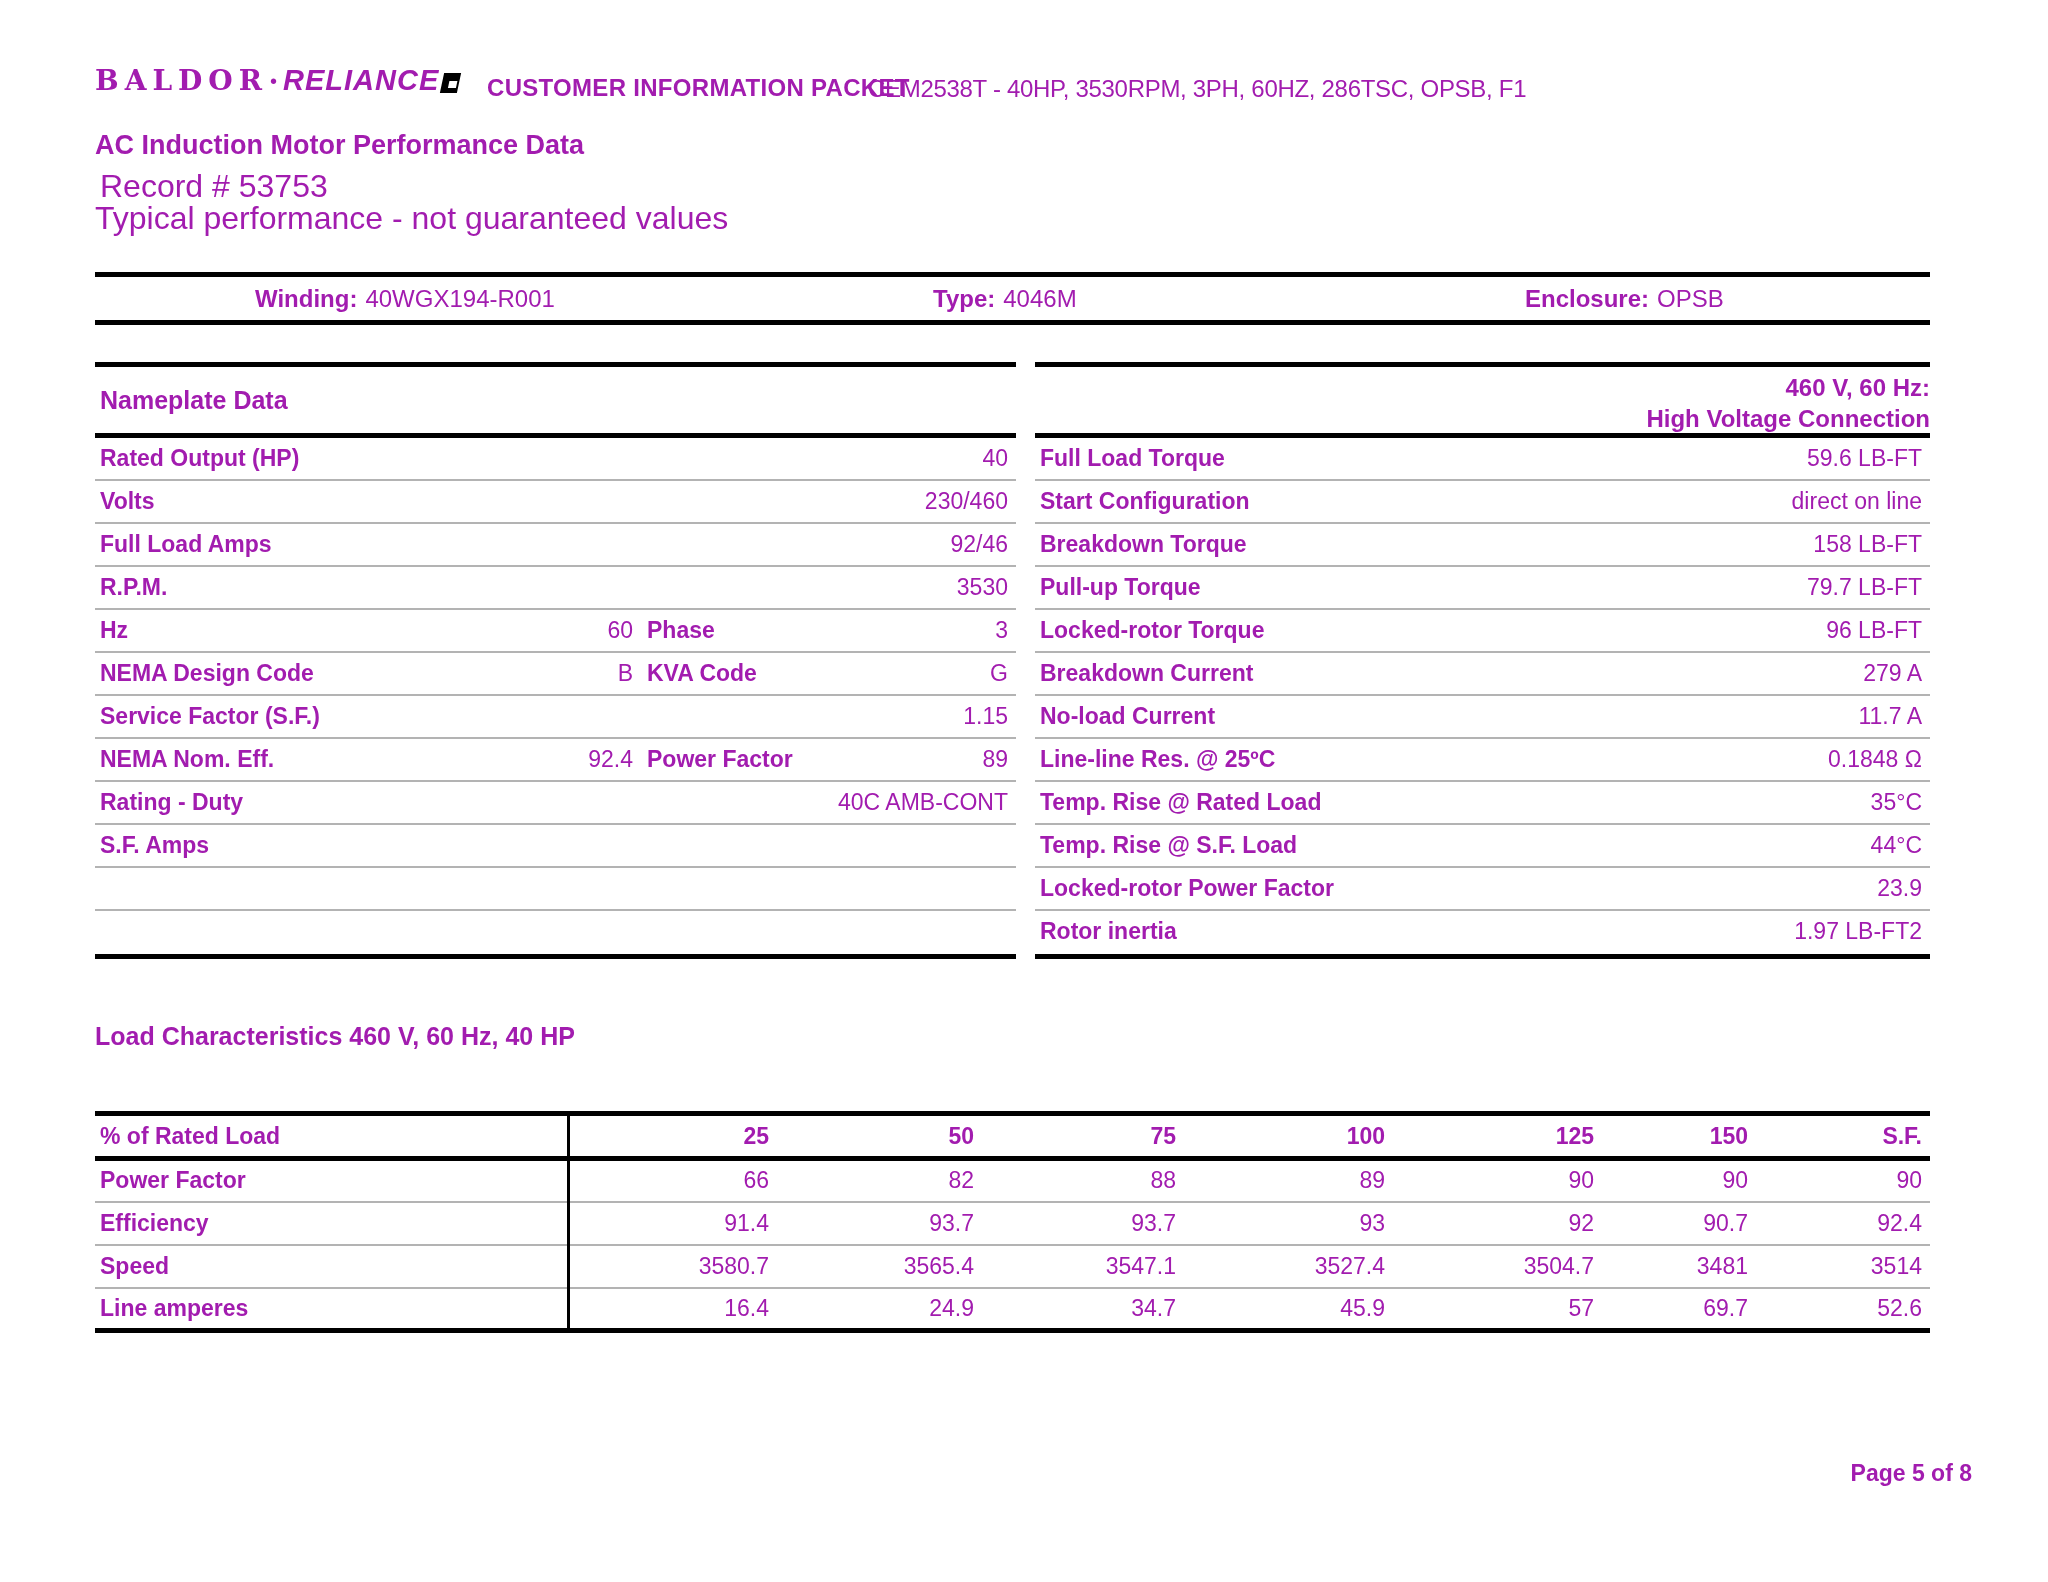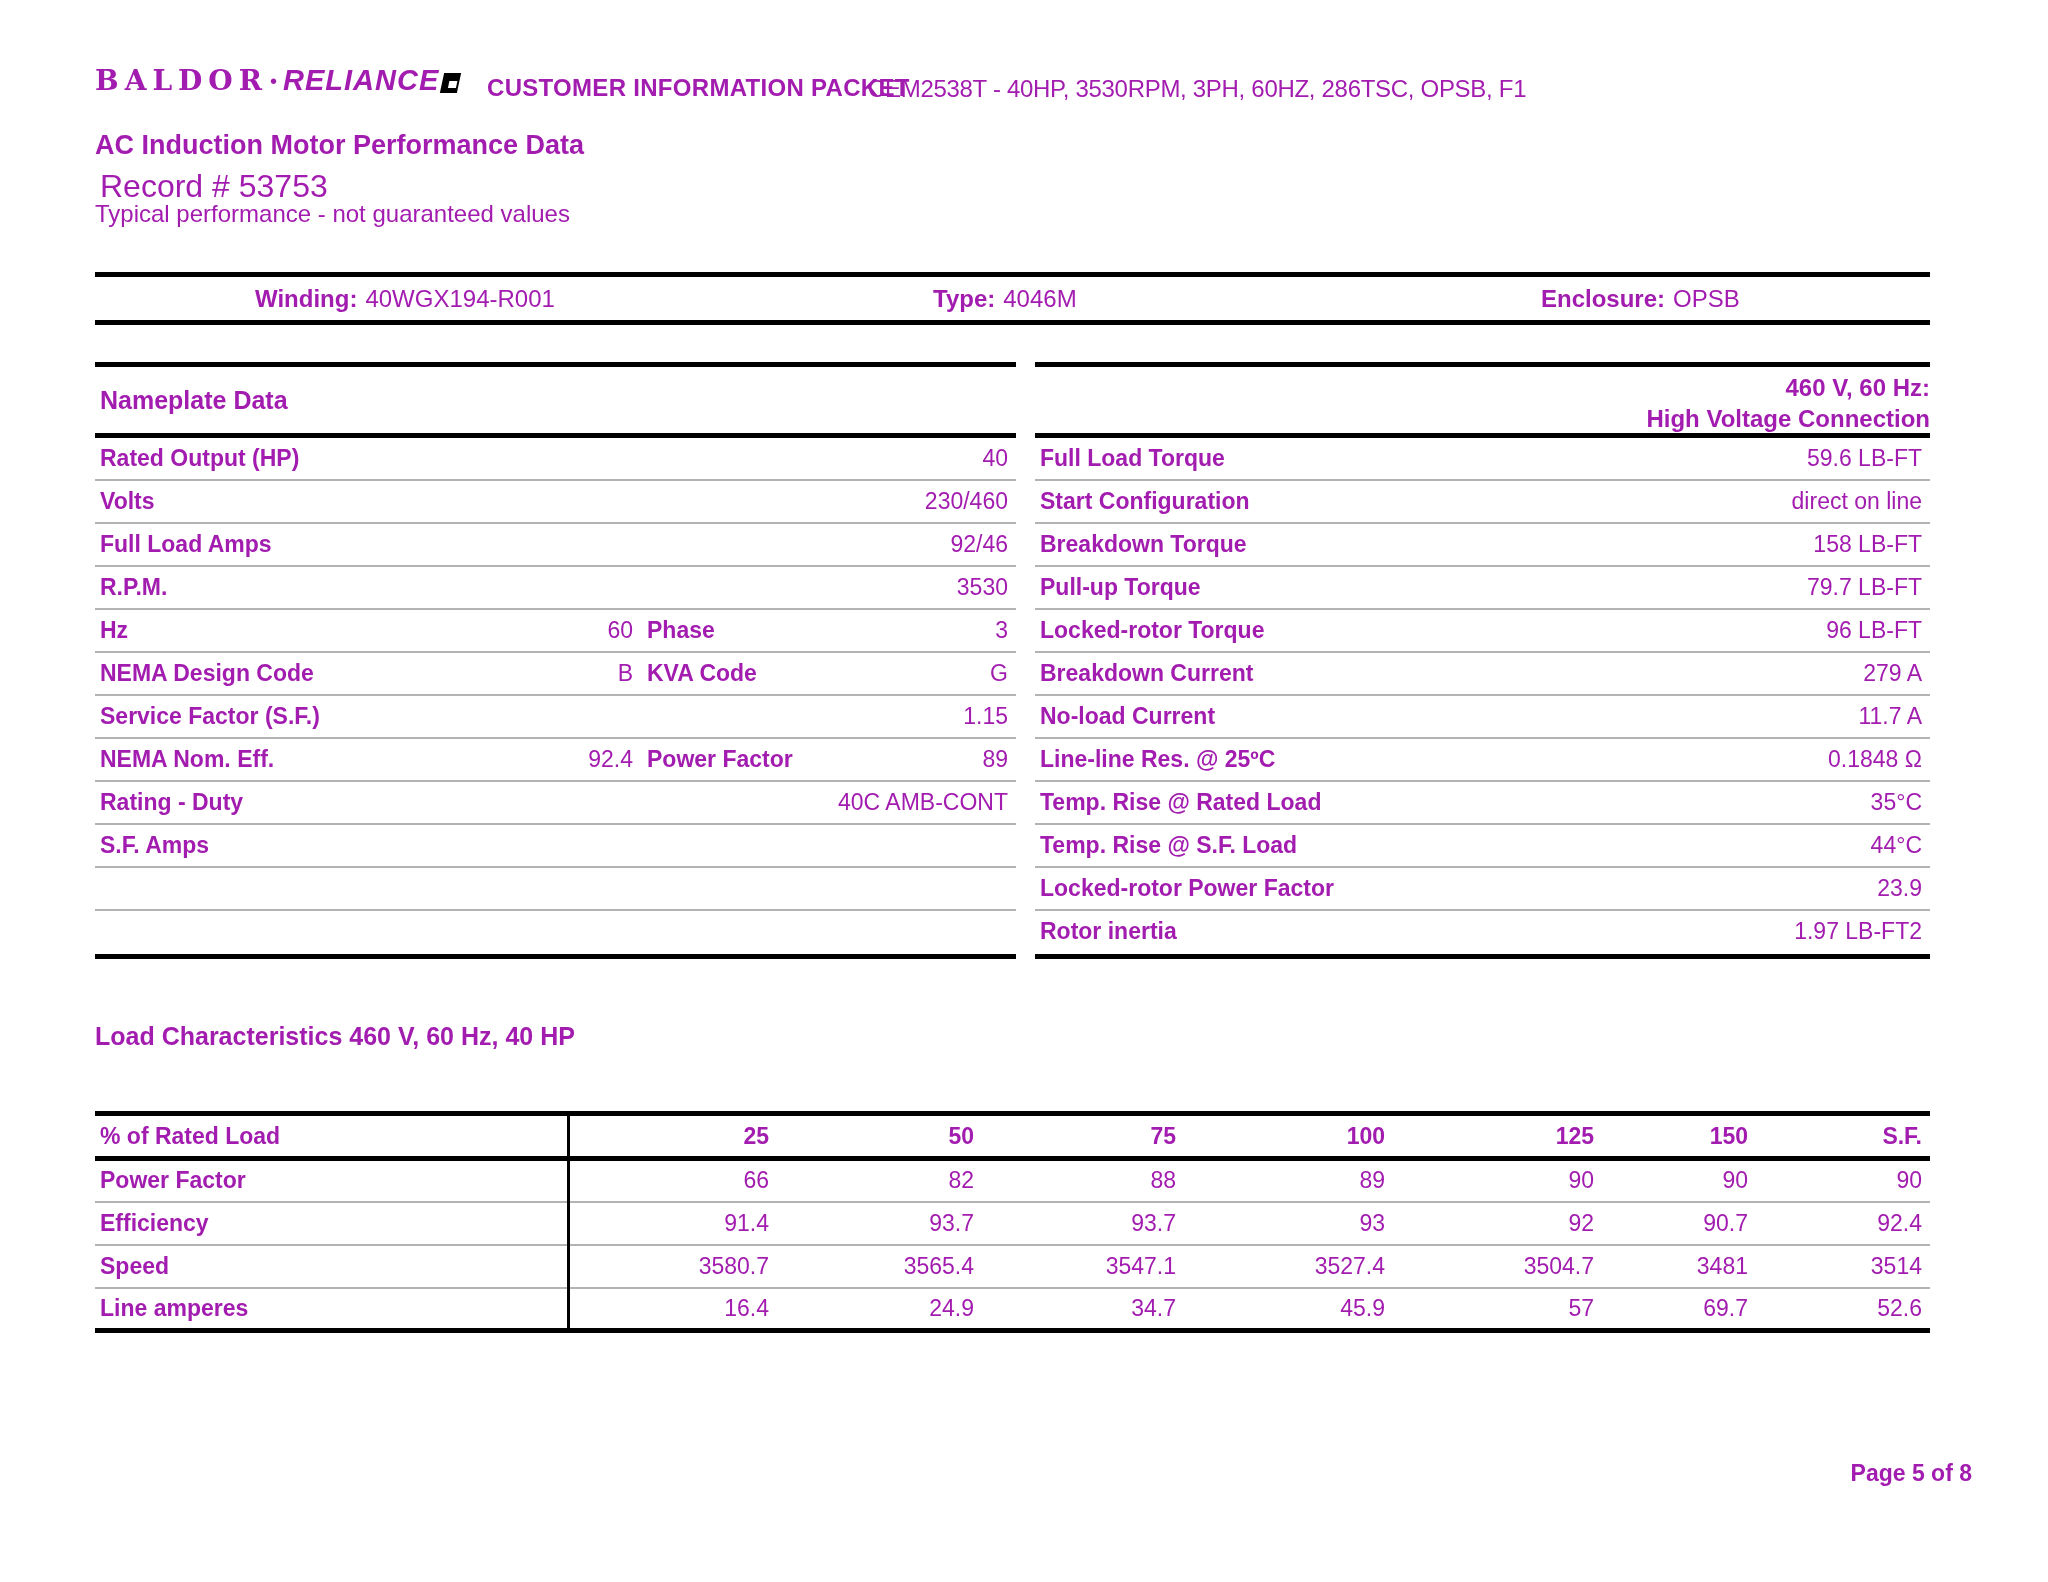--- a/index.html
+++ b/index.html
@@ -17,27 +17,27 @@
   .logo-reliance { font-weight:bold; font-style:italic; font-size:29px; letter-spacing:1px; }
   .logo-mark { display:inline-block; width:17px; height:20px; background:#000; transform:skewX(-12deg);
                margin-left:3px; position:relative; top:3px; }
   .logo-mark-notch { position:absolute; right:2px; top:8px; width:8px; height:7px; background:#fff; }
   .packet-title { left:487px; top:74px; font-weight:bold; font-size:24px; letter-spacing:.3px; white-space:nowrap; }
   .model-line { left:868px; top:75px; font-size:24px; letter-spacing:-.3px; white-space:nowrap; }
 
   
   .doc-title { left:95px; top:130px; font-weight:bold; font-size:27px; }
   .doc-record { left:100px; top:168px; font-size:32px; }
-  .doc-note { left:95px; top:200px; font-size:24px; }
+  .doc-note { left:95px; top:200px; font-size:32px; }
 
   
   .windbar { left:95px; top:272px; width:1835px; height:53px;
              border-top:5px solid #000; border-bottom:5px solid #000; }
   .windbar .seg { position:absolute; top:0; height:43px; line-height:43px; font-size:24px; white-space:nowrap; }
-  .windbar .s1 { left:160px; } .windbar .s2 { left:838px; } .windbar .s3 { left:1430px;margin-left:16px; }
+  .windbar .s1 { left:160px; } .windbar .s2 { left:838px; } .windbar .s3 { left:1430px; }
   .windbar .seg .lab { font-weight:bold; margin-right:8px; }
 
   
   .dtable { top:362px; border-top:5px solid #000; border-bottom:5px solid #000; background:#fff; }
   .tbl-left  { left:95px;  width:921px; }
   .tbl-right { left:1035px; width:895px; }
   .thead { height:71px; border-bottom:5px solid #000;text-align:right; }
   .tbl-left .thead { display:flex; align-items:center; padding-left:5px; font-weight:bold; font-size:25px; }
   .tbl-right .thead { padding:5px 0 0 5px; font-weight:bold; font-size:24px; line-height:31px; }
   .thead .line2 { display:block; padding-left:18px; }

